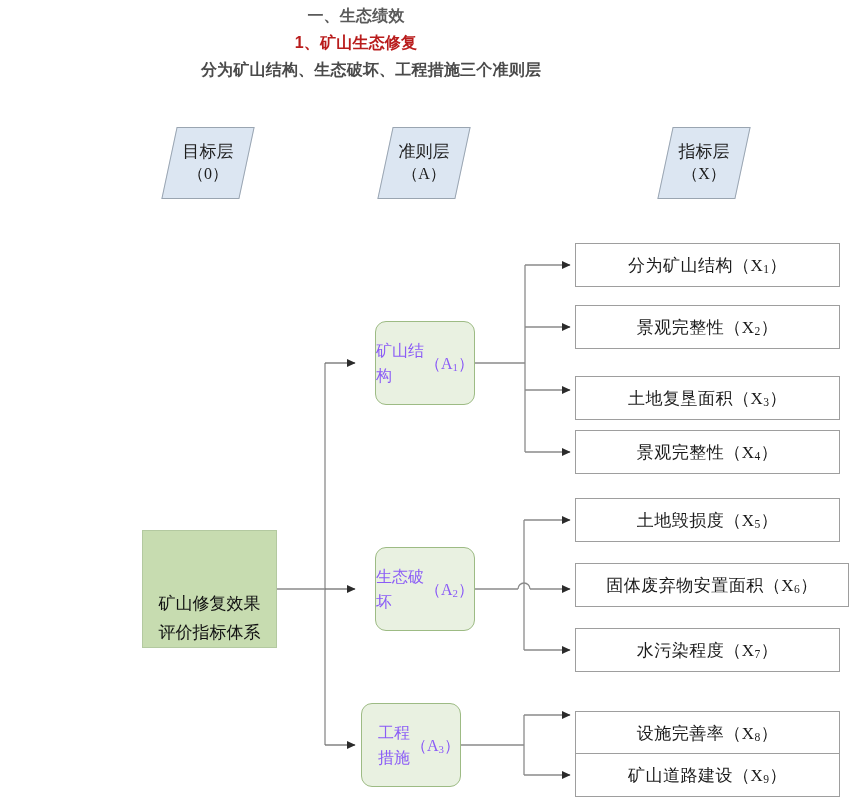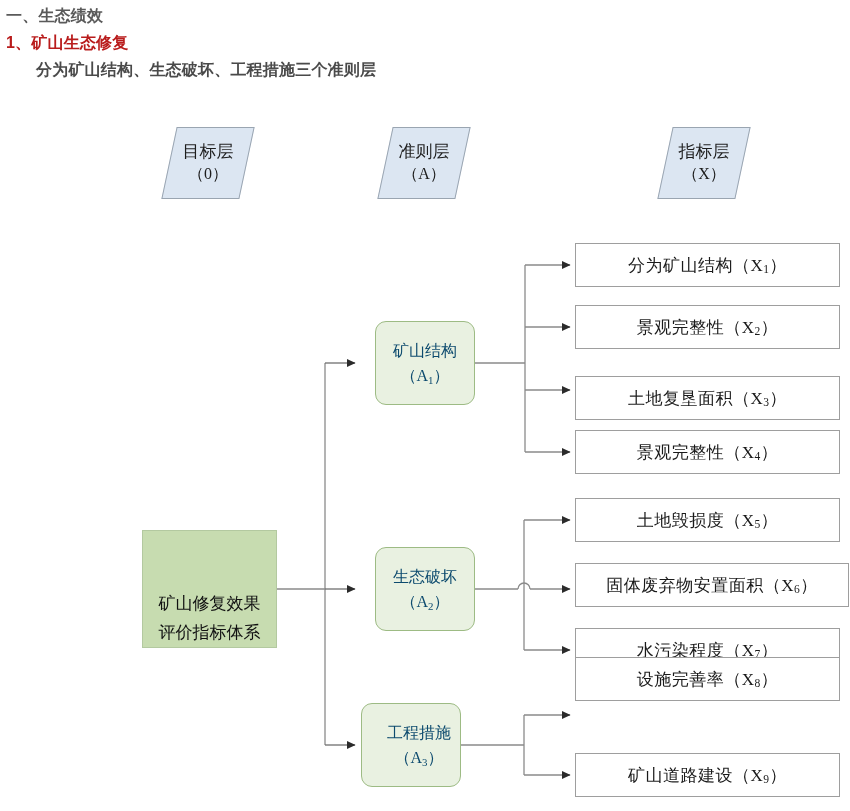--- a/index.html
+++ b/index.html
@@ -23,20 +23,21 @@
     top: 2px;
     width: 700px;
   }
   .hd-line {
     color: #595959;
     font-weight: bold;
     font-size: 16px;
     line-height: 27px;
     white-space: nowrap;
     letter-spacing: 0.2px;
+    text-align: center;
   }
   .hd-line.l1 { color: #5a5a5a; }
   .hd-line.l2 { color: #b91c1c; }
   .hd-line.l3 { color: #4a4a4a; padding-left: 30px; }
 
   
   #wires {
     position: absolute;
     left: 0;
     top: 0;
@@ -95,24 +96,24 @@
   
   .crit-box {
     position: absolute;
     width: 100px;
     height: 84px;
     background: #e9f1e1;
     border: 1px solid #9dbb84;
     border-radius: 11px;
     box-sizing: border-box;
     display: flex;
-    flex-direction: column;
+    flex-direction: row;
     align-items: center;
     justify-content: center;
-    color: #0c4a6e;
+    color: #8b5cf6;
     font-family: "Liberation Serif", "DejaVu Serif", serif;
     font-size: 16px;
     line-height: 25px;
   }
 
   
   .ind-box {
     position: absolute;
     left: 575px;
     width: 265px;
@@ -252,21 +253,21 @@
   </div>
 
   <div class="ind-box wide" style="top:563px;text-align:center;">
     <span class="txt-cn"><span>固体废弃物安置面积（X</span><sub>6</sub><span>）</span></span>
   </div>
 
   <div class="ind-box" style="top:628px;">
     <span class="txt-cn"><span>水污染程度（X</span><sub>7</sub><span>）</span></span>
   </div>
 
-  <div class="ind-box" style="top:657px;">
+  <div class="ind-box" style="top:711px;">
     <span class="txt-cn"><span>设施完善率（X</span><sub>8</sub><span>）</span></span>
   </div>
 
   <div class="ind-box" style="top:753px;">
     <span class="txt-cn"><span>矿山道路建设（X</span><sub>9</sub><span>）</span></span>
   </div>
 
 </div>
 
 </body></html>

